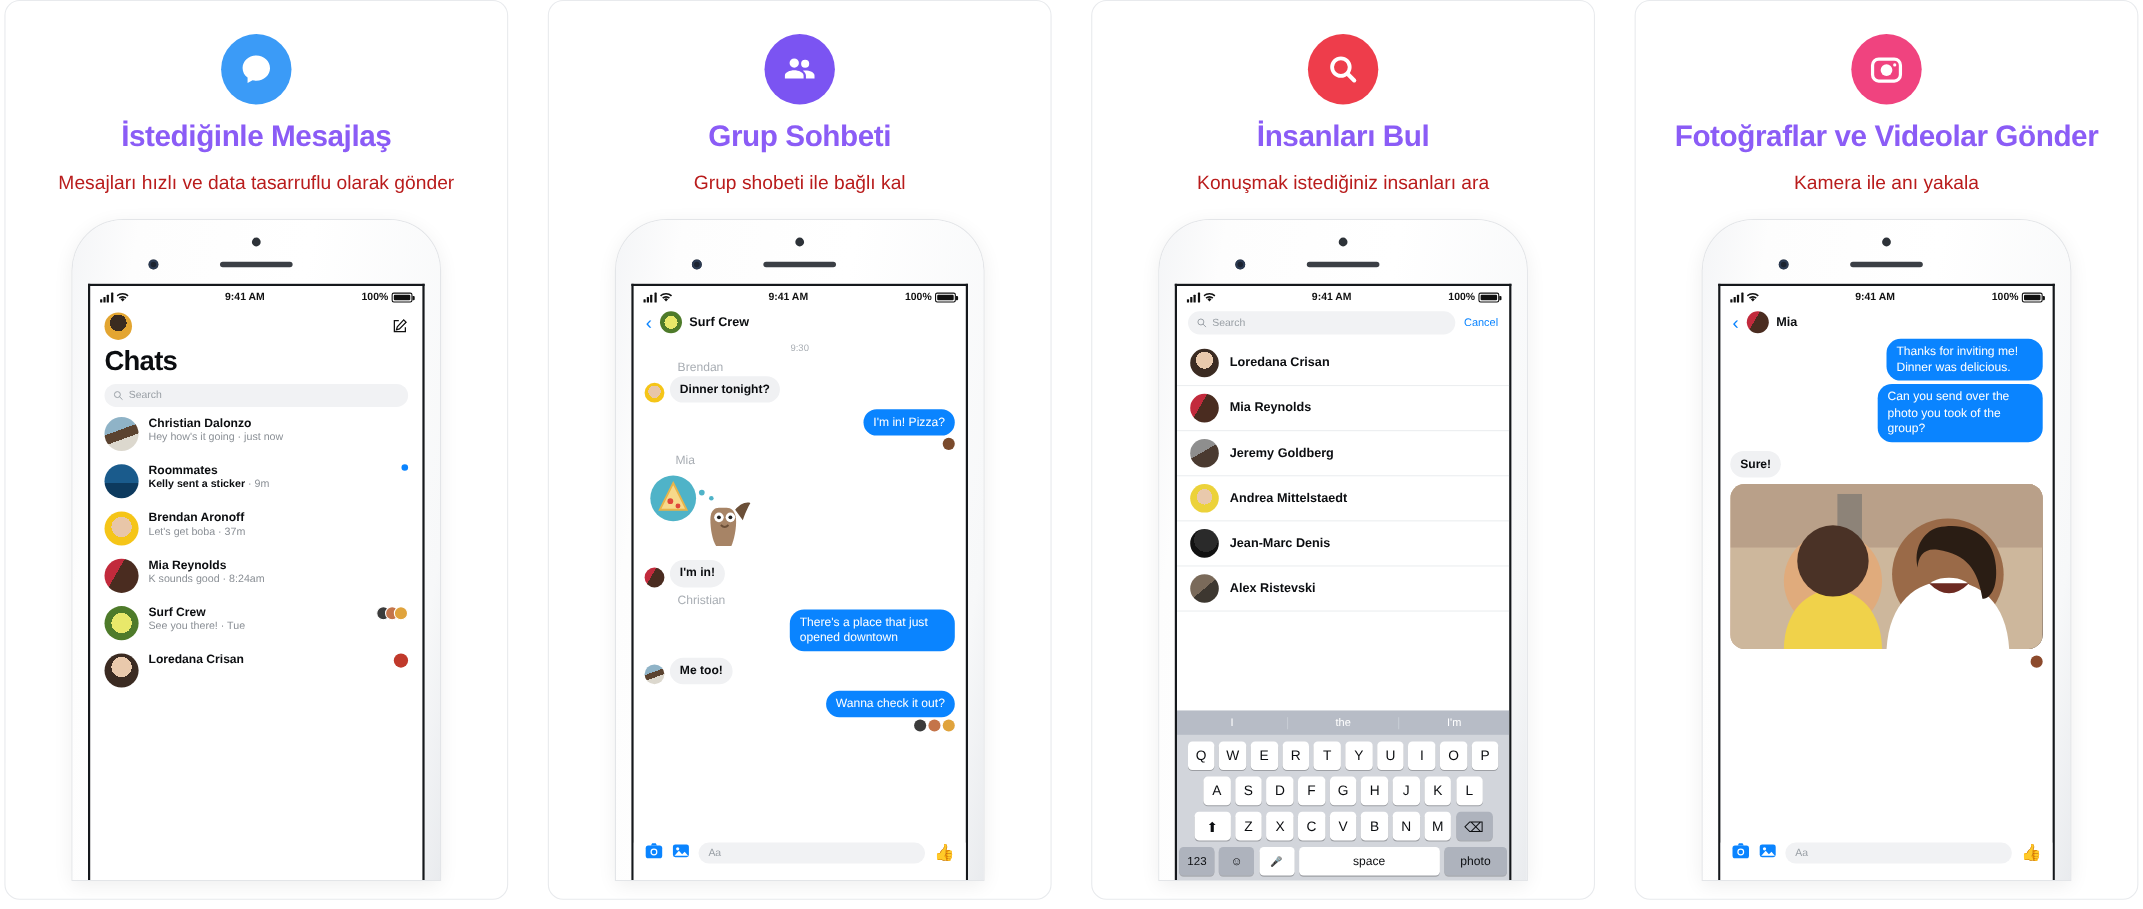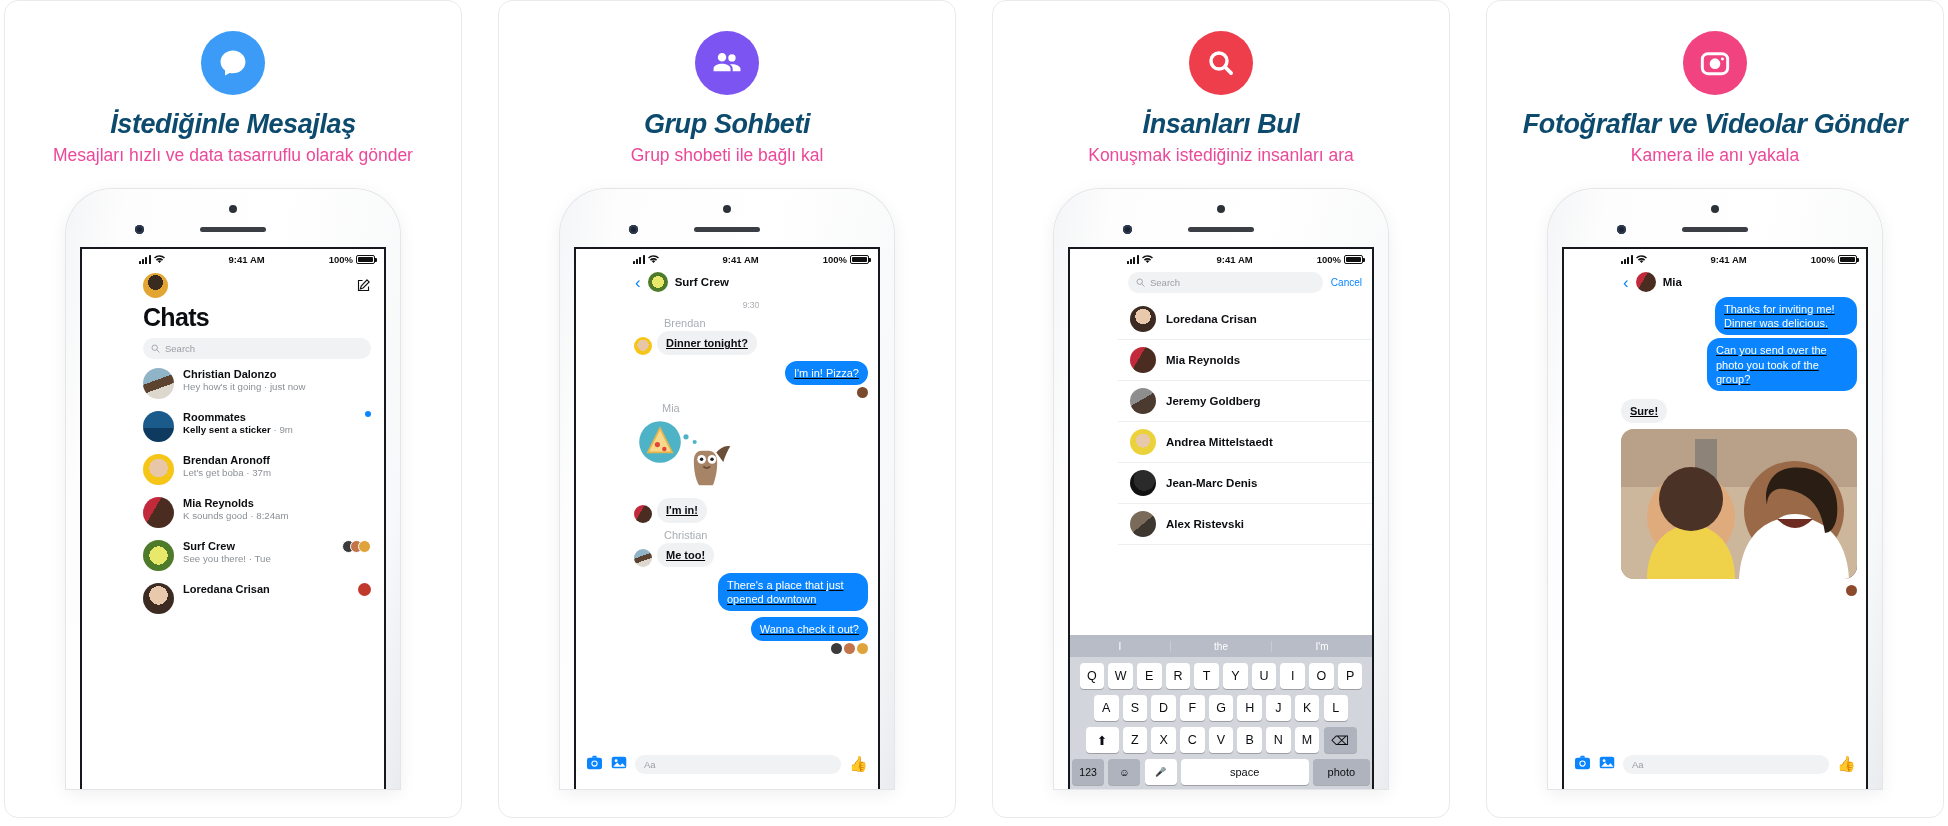--- a/index.html
+++ b/index.html
@@ -34,32 +34,31 @@
     width: 64px; height: 64px;
     border-radius: 50%;
     display: flex; align-items: center; justify-content: center;
     margin-bottom: 14px;
     flex: none;
   }
   .badge svg { display:block; }
   .card-title {
     font-size: 27px;
     font-weight: 700;
-    color: #0c4a6e;
+    color: #8b5cf6;
     letter-spacing: -0.4px;
     text-align: left;
     line-height: 1.15;
     padding: 0 10px;
     white-space: nowrap;
-    font-style: italic;
   }
   .card-sub {
-    margin-top: 4px;
+    margin-top: 15px;
     font-size: 17.5px;
-    color: #ec4899;
+    color: #b91c1c;
     text-align: right;
     line-height: 1.33;
     padding: 0 24px;
     font-weight: 400;
   }
 
   
   .phone-wrap {
     position: relative;
     margin-top: 22px;
@@ -91,21 +90,20 @@
     position: absolute; top: 16px; left: 50%; transform: translateX(-50%);
     width: 8px; height: 8px; border-radius: 50%; background: #2d3238;
   }
   .screen {
     position: relative;
     width: 306px; height: 100%;
     background: #ffffff;
     border: 2px solid #15181c;
     border-bottom: none;
     overflow: hidden;
-    padding-left: 48px;
   }
 
   
   .statusbar {
     height: 20px;
     display: flex; align-items: center;
     padding: 0 9px;
     font-size: 9.5px; font-weight: 700; color: #111;
   }
   .sb-left { display: flex; align-items: center; gap: 3px; }
@@ -144,21 +142,21 @@
   .facepile span { width: 13px; height: 13px; border-radius: 50%; background-size: cover; border: 1.2px solid #fff; margin-left: -5px; }
   .facepile span:first-child { margin-left: 0; }
 
   
   .thread-nav { display:flex; align-items:center; gap: 7px; padding: 3px 11px 5px; }
   .back-chev { color: #0a84ff; font-size: 17px; line-height: 1; font-weight: 400; }
   .thread-av { width: 20px; height: 20px; }
   .thread-name { font-size: 11.5px; font-weight: 700; color:#0b0d10; }
   .msgs { padding: 0 10px; }
   .ts { text-align: center; font-size: 8.6px; color: #a9aeb4; margin: 3px 0 7px; }
-  .mrow { display: flex; align-items: flex-end; gap: 5px; margin-bottom: 6px; text-decoration: underline; }
+  .mrow { display: flex; align-items: flex-end; gap: 5px; margin-bottom: 6px; }
   .mrow.out { justify-content: flex-end; }
   .sender { font-size: 11px; color: #a9aeb4; margin: 0 0 2px 30px; }
   .bub { max-width: 172px; border-radius: 13px; padding: 5px 9px; font-size: 11px; line-height: 1.28; }
   .bub.in { background: #f0f1f3; color: #0b0d10; font-weight:600; }
   .bub.out { background: #0a84ff; color: #fff; }
   .msg-av { width: 18px; height: 18px; flex: none; }
   .sticker-row { display:flex; align-items:flex-end; gap:5px; margin-bottom:4px; }
   .sticker { width: 104px; height: 78px; position: relative; }
   .tiny-av { width: 11px; height: 11px; border-radius:50%; background-size:cover; }
   .composer {
@@ -394,27 +392,27 @@
                 </svg>
               </div>
             </div>
 
             <div class="mrow">
               <div class="avatar msg-av" style="background:linear-gradient(120deg,#c22a3c 0 38%,#4a2c20 38%)"></div>
               <div class="bub in">I'm in!</div>
             </div>
 
             <div class="sender">Christian</div>
+            <div class="mrow out">
+              <div class="bub out" style="max-width:150px">There's a place that just opened downtown</div>
+            </div>
+
             <div class="mrow">
               <div class="avatar msg-av" style="background:linear-gradient(160deg,#8fb3c7 0 40%,#5b4330 40% 62%,#dcd8ce 62%)"></div>
               <div class="bub in">Me too!</div>
-            </div>
-
-            <div class="mrow out">
-              <div class="bub out" style="max-width:150px">There's a place that just opened downtown</div>
             </div>
             <div class="mrow out" style="margin-bottom:2px">
               <div class="bub out">Wanna check it out?</div>
             </div>
             <div style="display:flex;justify-content:flex-end;gap:2px">
               <div class="tiny-av" style="background:#3b3b3b"></div>
               <div class="tiny-av" style="background:#c4744a"></div>
               <div class="tiny-av" style="background:#e0a33c"></div>
             </div>
           </div>

